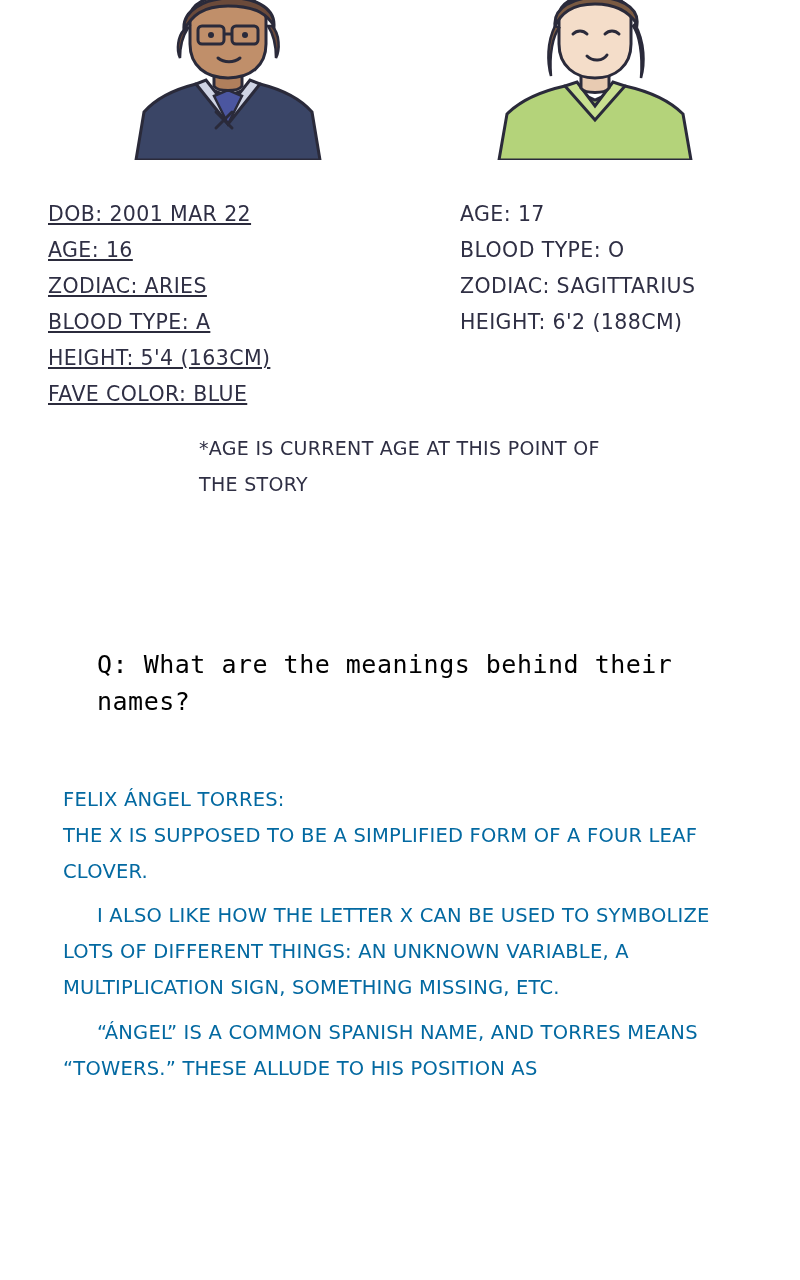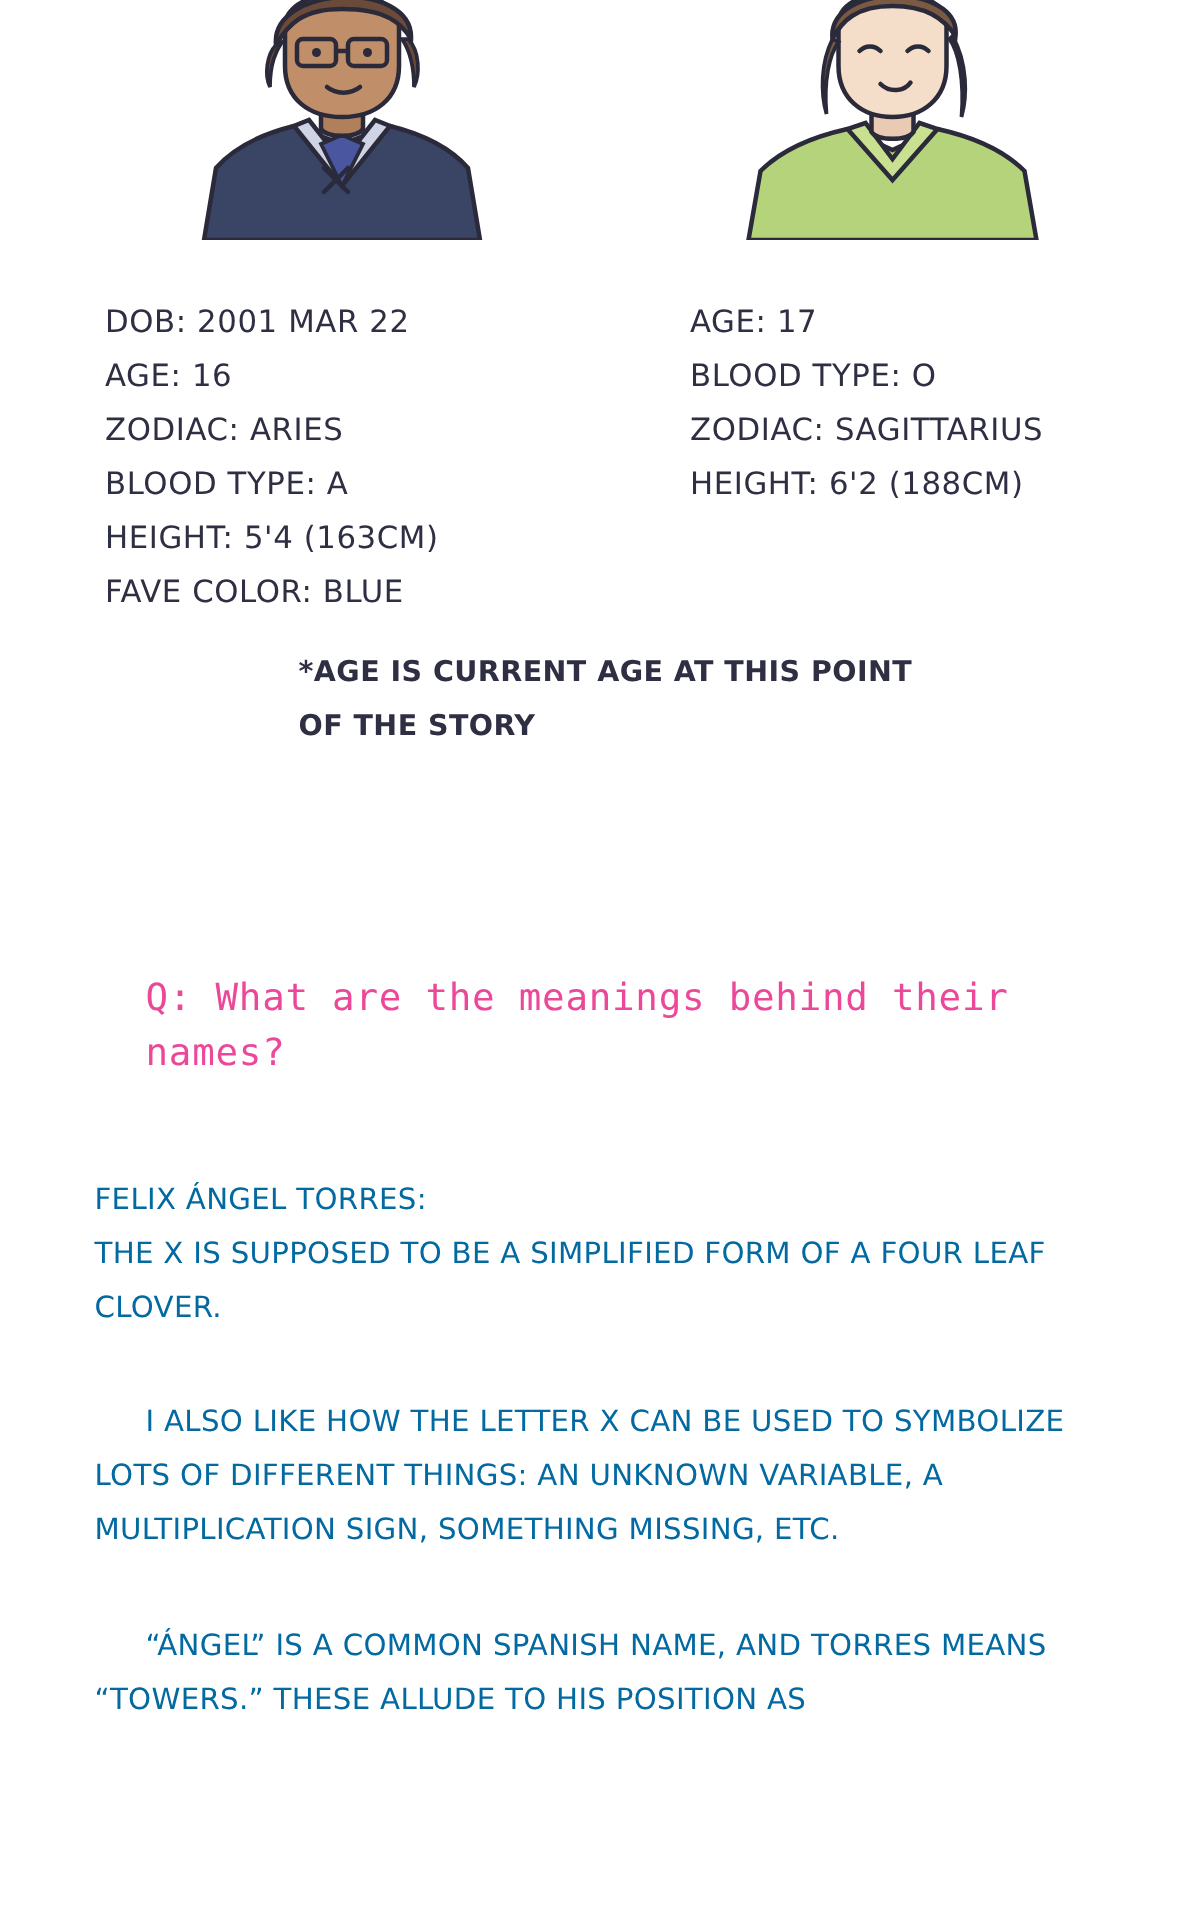--- a/index.html
+++ b/index.html
@@ -40,21 +40,21 @@
     position: absolute;
     top: 196px;
     left: 0;
     width: 800px;
     height: 220px;
   }
   .stat-col {
     position: absolute;
     top: 0;
   }
-  .stat-col.left  { left: 70px; }
+  .stat-col.left  { left: 48px; text-decoration: underline; }
   .stat-col.right { left: 460px; }
   .stat-line {
     font-family: "DejaVu Sans", sans-serif;
     font-size: 20.5px;
     letter-spacing: 0.4px;
     line-height: 36px;
     color: #2f2f44;
     white-space: nowrap;
     text-transform: uppercase;
   }
@@ -62,50 +62,49 @@
   .footnote {
     position: absolute;
     top: 430px;
     left: 199px;
     width: 420px;
     font-size: 19px;
     line-height: 36px;
     color: #2f2f44;
     text-transform: uppercase;
     letter-spacing: 0.3px;
-    font-weight: bold;
   }
 
   
   .question {
     position: absolute;
     top: 646px;
     left: 97px;
     width: 620px;
     font-family: "DejaVu Sans Mono", monospace;
     font-size: 25px;
     line-height: 37px;
-    color: #ec4899;
+    color: #000000;
     letter-spacing: 0.5px;
   }
 
   
   .answer {
     position: absolute;
     top: 782px;
     left: 63px;
     width: 690px;
     font-size: 19.5px;
     line-height: 35.8px;
     color: #0369a1;
     text-transform: uppercase;
     letter-spacing: 0.2px;
   }
   .answer p { margin: 0; }
-  .answer p.gap { margin-top: 41px; }
+  .answer p.gap { margin-top: 9px; }
   .indent { display: inline-block; width: 34px; }
 </style>
 </head>
 <body>
 
 <div class="art-row">
 
   <div class="char left">
     <svg width="220" height="160" viewBox="0 0 220 160">
 

